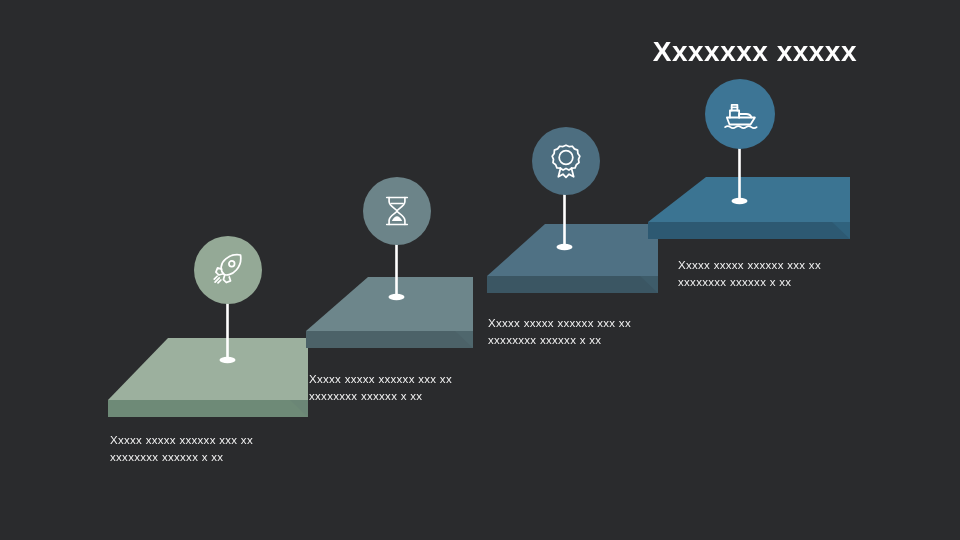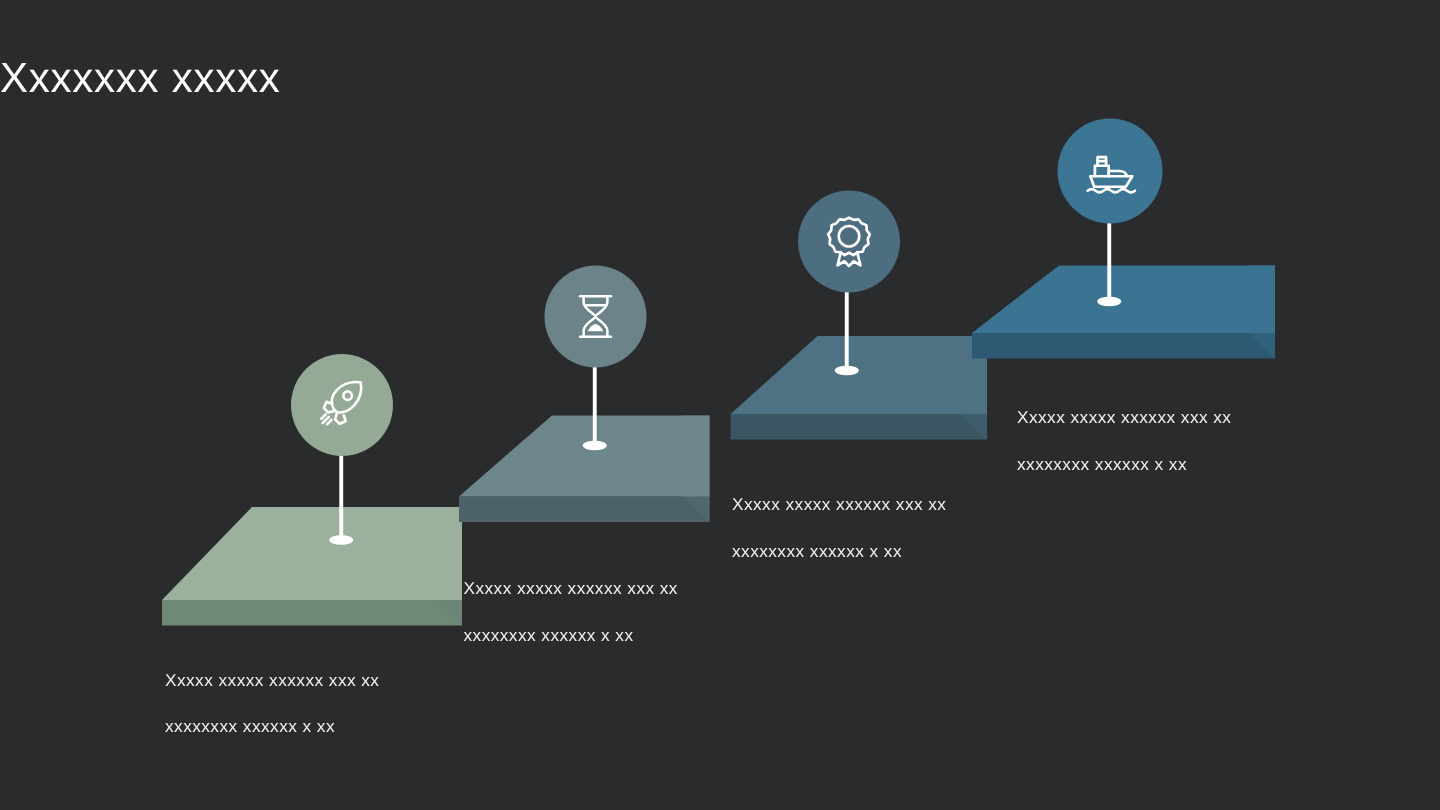--- a/index.html
+++ b/index.html
@@ -19,45 +19,45 @@
     left: 0; top: 0;
     width: 960px;
     height: 540px;
     background: #2a2b2d;
   }
   #title {
     position: absolute;
     left: 0;
     top: 36px;
     width: 857px;
-    text-align: left;
+    text-align: right;
     color: #ffffff;
     font-size: 28px;
-    font-weight: 400;
+    font-weight: 700;
     letter-spacing: 0.5px;
     white-space: nowrap;
   }
   .stage {
     position: absolute;
     left: 0; top: 0;
     width: 960px;
     height: 540px;
     pointer-events: none;
   }
   .stage svg { display: block; }
 
   .caption {
     position: absolute;
     color: #f2f2f2;
     font-size: 11.5px;
     line-height: 17px;
     letter-spacing: 0.3px;
     white-space: nowrap;
   }
-  .caption .c-line { display: block; margin-top: 14px; }
+  .caption .c-line { display: block; }
 
   .badge {
     position: absolute;
     border-radius: 50%;
     display: flex;
     align-items: center;
     justify-content: center;
   }
   .badge svg { display: block; }
 </style>

